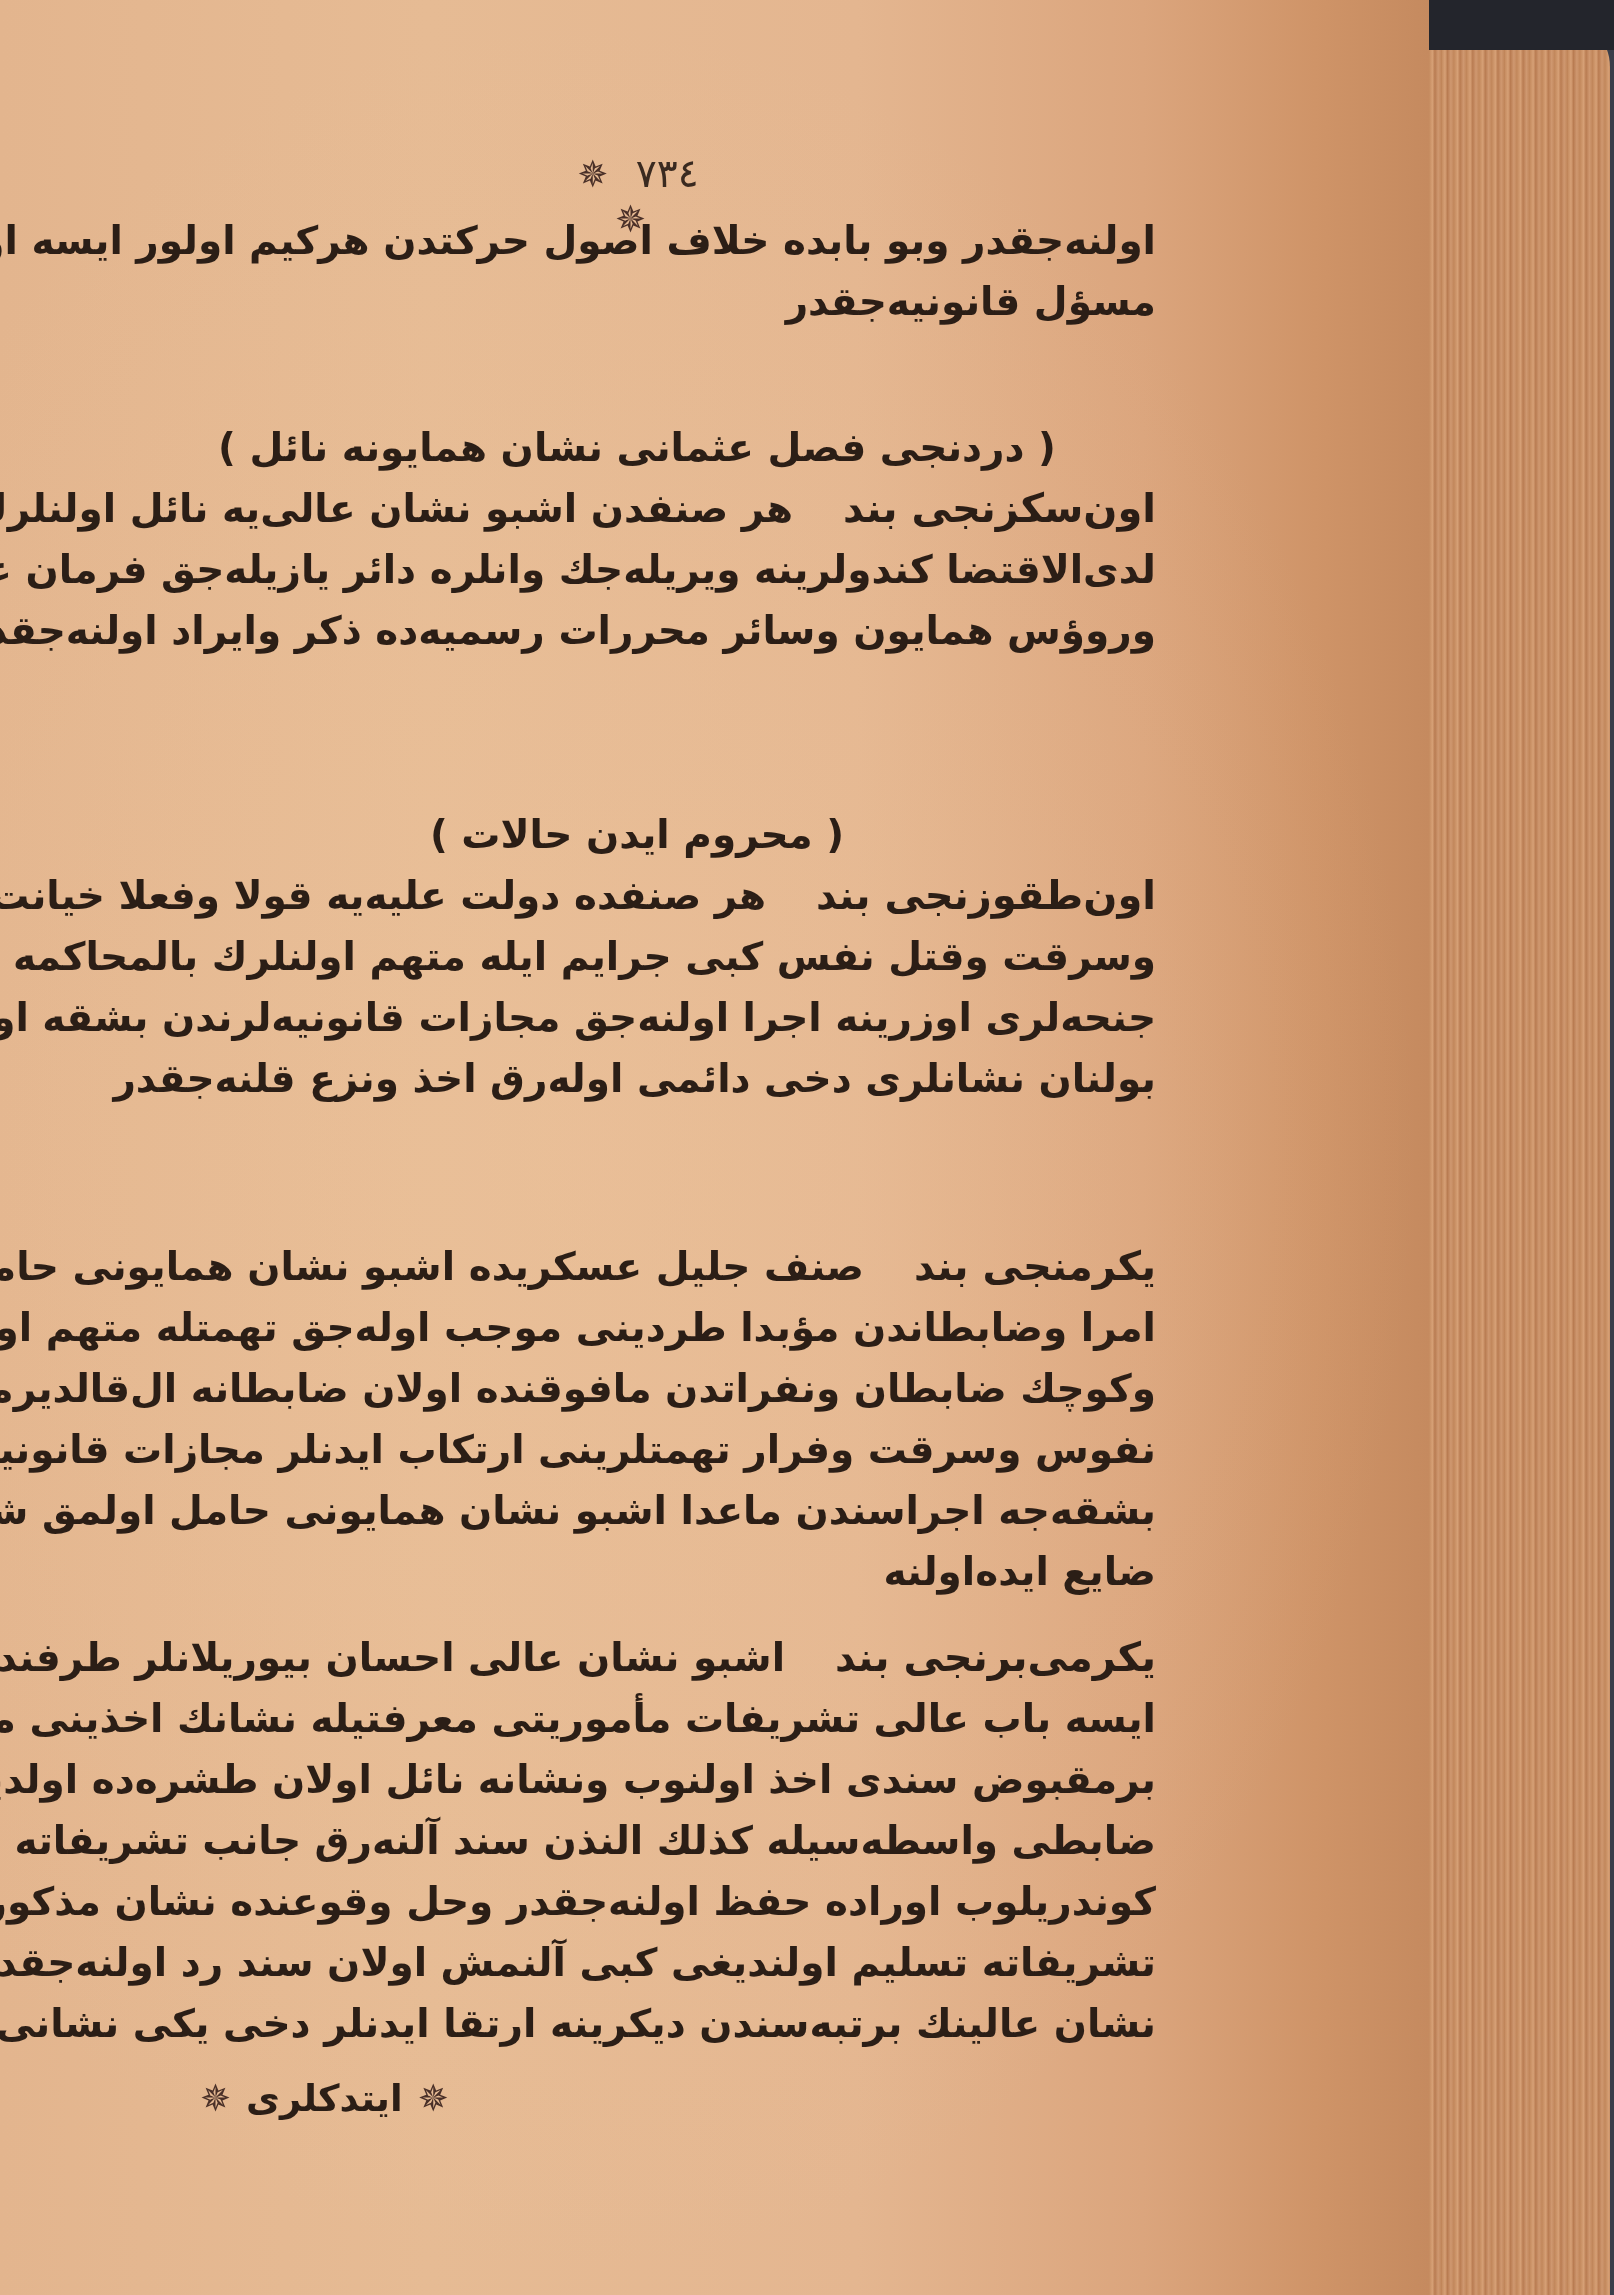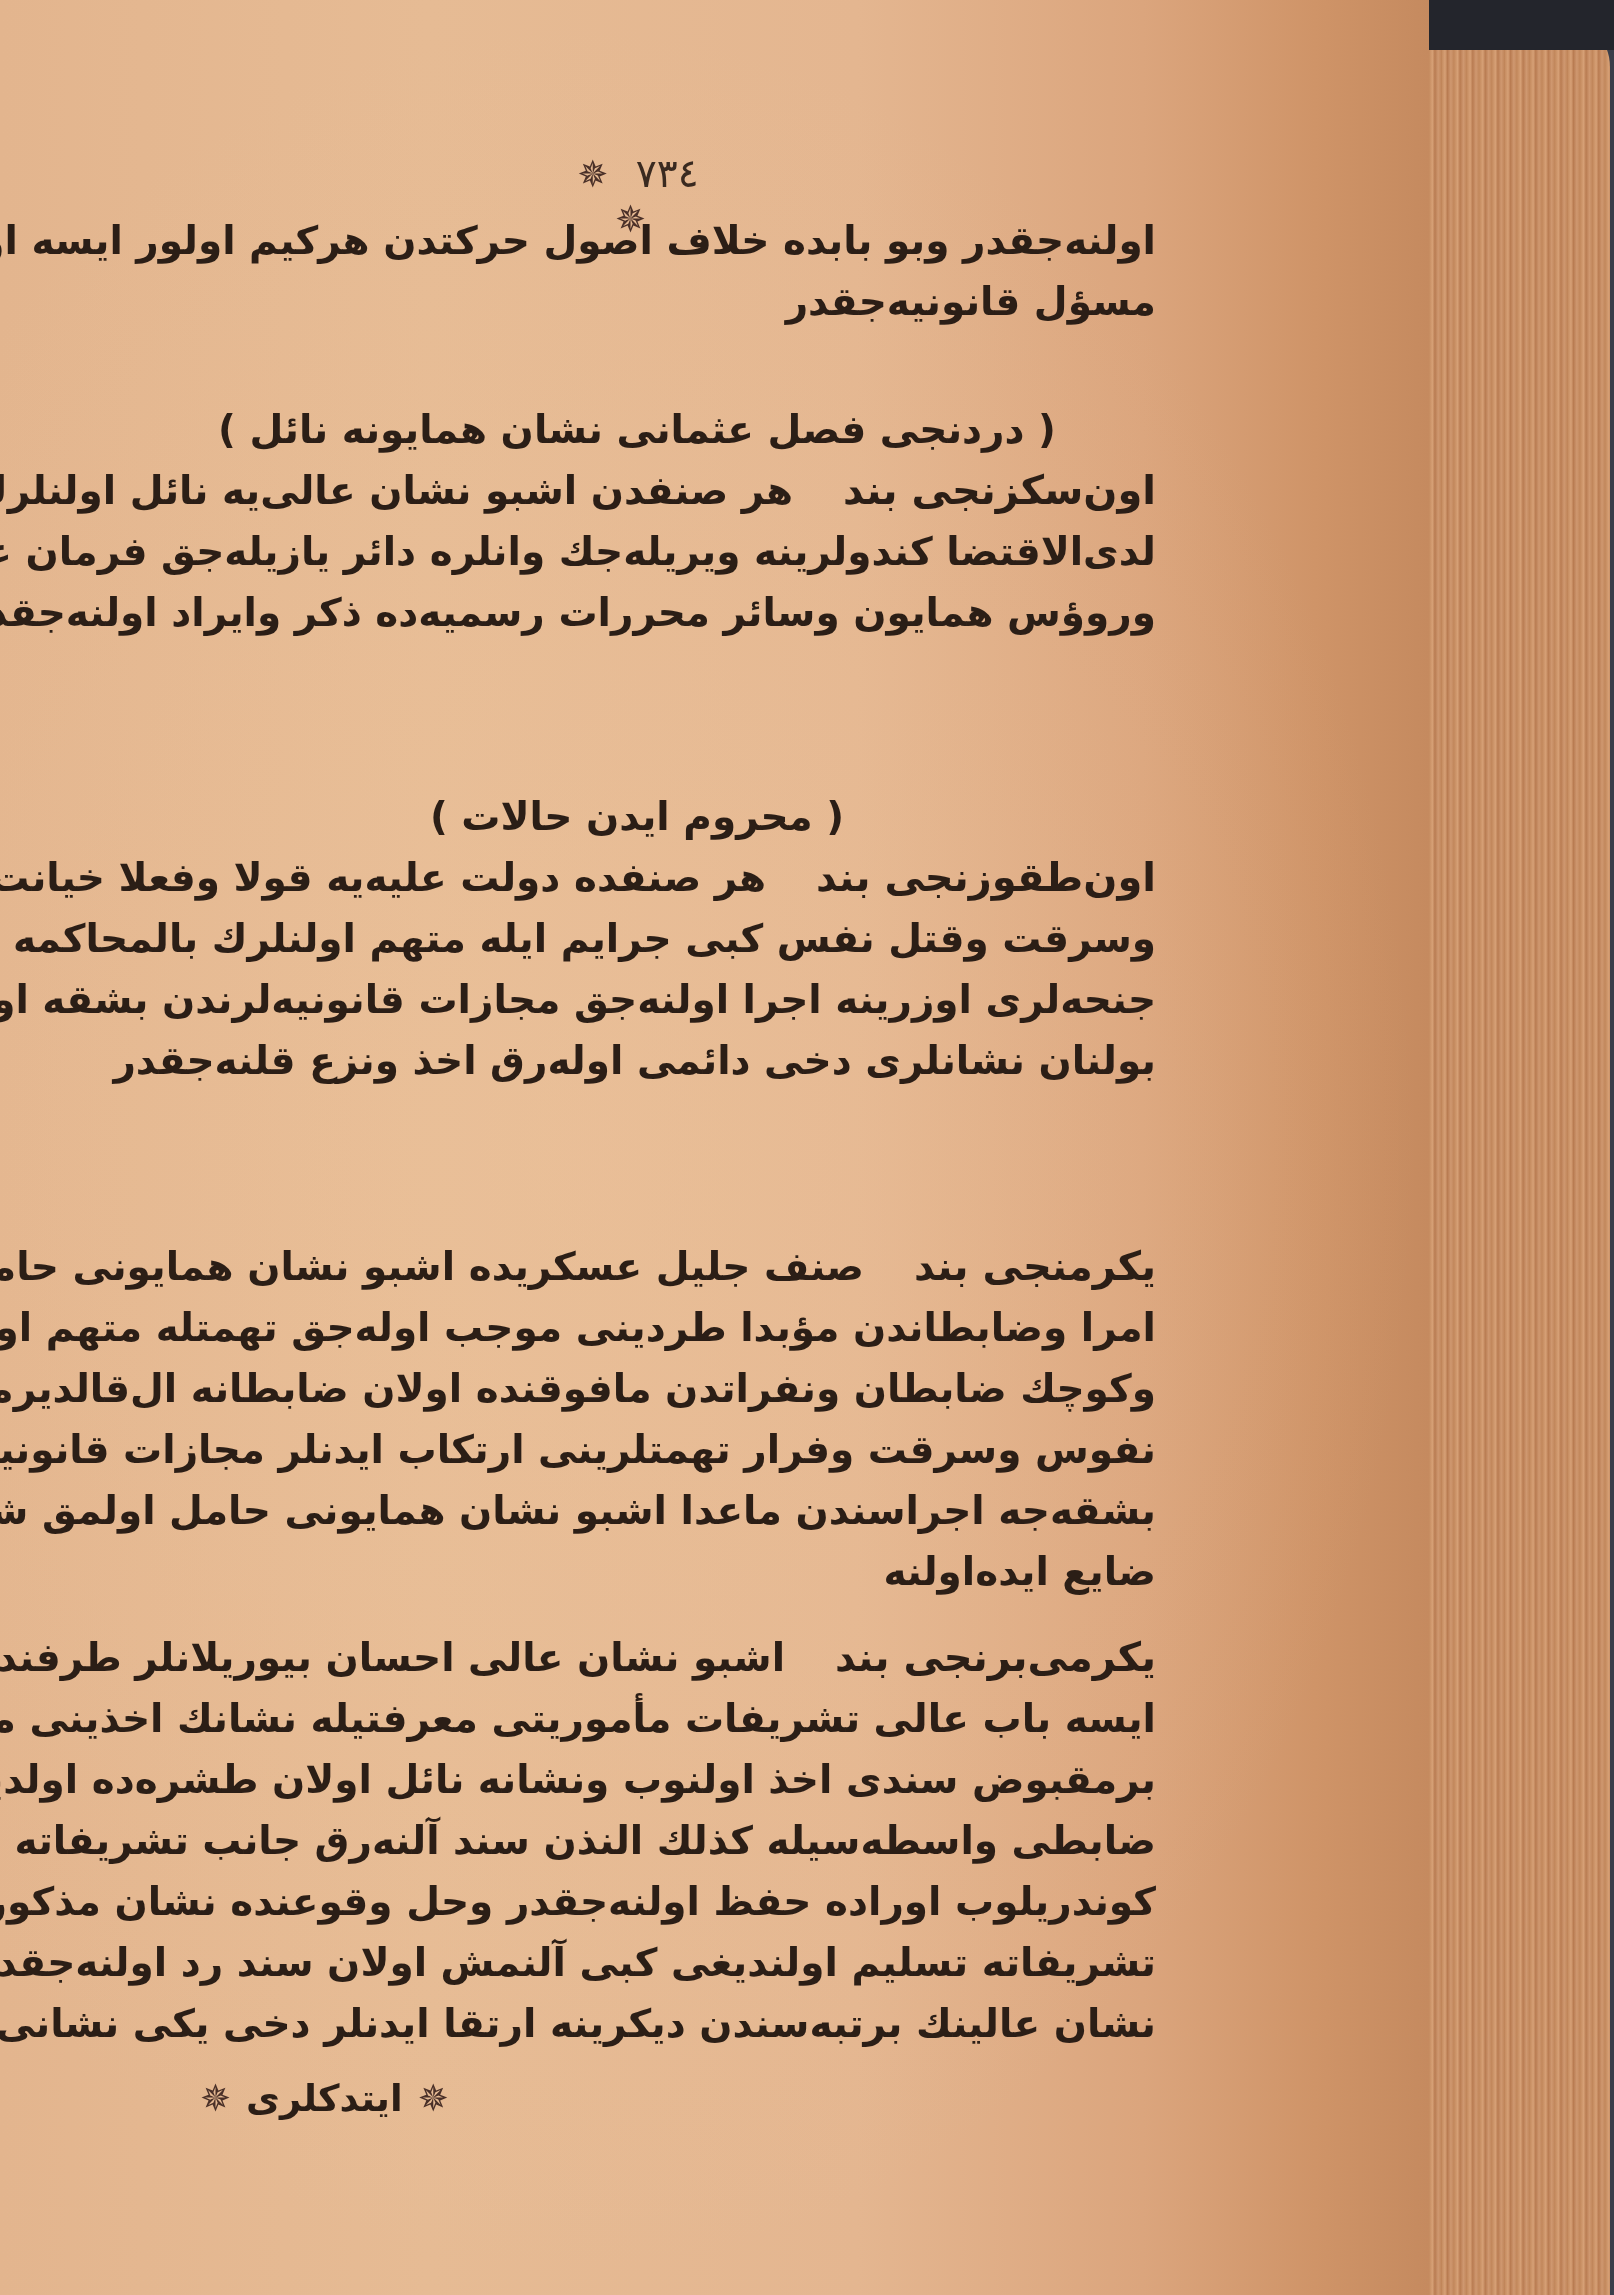--- a/index.html
+++ b/index.html
@@ -21,21 +21,21 @@
     background: repeating-linear-gradient(90deg, #c48a5e 0px, #d6a076 3.4px, #b97c52 5.9px, #cf9870 9.2px, #c08559 12.6px);
     border-top-right-radius:50px;
   }
   .dark-corner { position:absolute; right:0; top:0; width:185px; height:50px; background:#23252c; }
   .text-block {
     position:absolute; left:118px; width:1038px; direction:rtl;
     color:#2b1e16; font-family:"DejaVu Sans", sans-serif; font-weight:bold;
   }
   .line { font-size:39px; line-height:61px; height:61px; white-space:nowrap; text-align:justify; text-align-last:justify; }
   .line.short { text-align-last:right; }
-  .heading { text-align:center; text-align-last:center; }
+  .heading { text-align:center; text-align-last:center;margin-top:18px; }
   .para-label { display:inline-block; margin-left:50px; font-size:40px; }
   .page-number {
     position:absolute; left:538px; top:151px; width:185px; text-align:center;
     color:#3a2a20; font-size:39px; font-weight:normal; font-family:"DejaVu Sans", sans-serif;
   }
   .orn { display:inline-block; font-size:37px; color:#4a3028; margin:0 15px; }
   .footer-word {
     position:absolute; left:185px; top:2077px; direction:rtl;
     font-size:37px; font-weight:bold; color:#2b1e16; font-family:"DejaVu Sans", sans-serif;
   }

